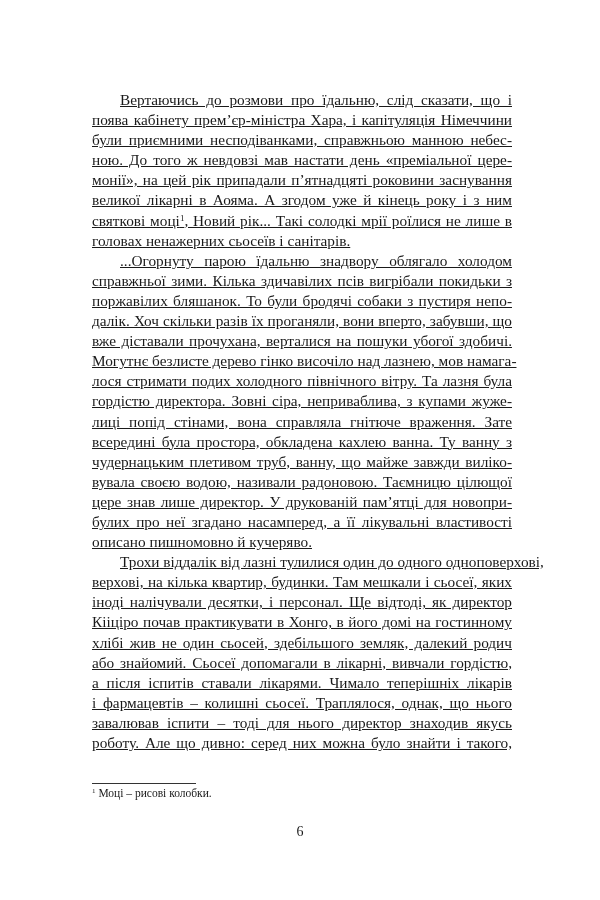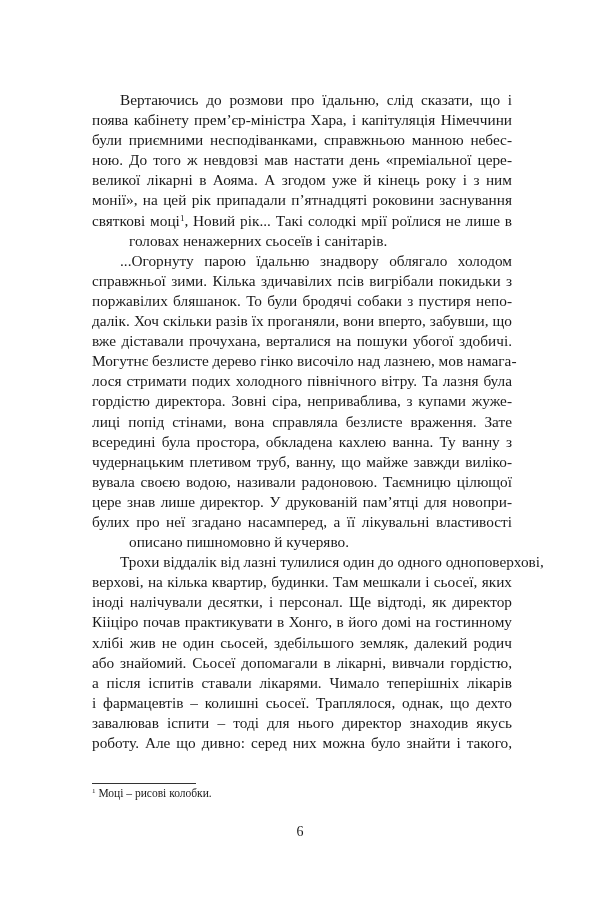--- a/index.html
+++ b/index.html
@@ -3,23 +3,23 @@
   <meta charset="utf-8">
   <style>
     html, body { margin: 0; padding: 0; background: #ffffff; }
     body { width: 600px; height: 900px; position: relative; overflow: hidden; }
     .page {
       position: absolute; left: 92px; top: 90px; width: 420px;
       font-family: "Liberation Serif", "DejaVu Serif", serif;
       font-size: 15.3px; line-height: 20.1px; color: #1a1a1a;
       text-align: justify;
     }
-    .para { margin: 0; text-indent: 28px; }
+    .para { margin: 0; text-indent: 28px; text-decoration: underline; }
     .para .line { display: block; text-indent: 0; text-align: justify; text-align-last: justify; white-space: nowrap; }
-    .para .line.last { text-align-last: left; margin-left: 37px; }
+    .para .line.last { text-align-last: left; }
     .para .line.first { padding-left: 28px; }
     sup { font-size: 9px; line-height: 0; vertical-align: 5px; }
     .footnote-rule {
       position: absolute; left: 92px; top: 783px; width: 104px; height: 0;
       border-top: 1px solid #333;
     }
     .footnote {
       position: absolute; left: 92px; top: 787px;
       font-family: "Liberation Serif", "DejaVu Serif", serif;
       font-size: 11.5px; color: #1a1a1a;
@@ -33,51 +33,51 @@
   </style>
 </head>
 <body>
 
 <div class="page">
   <p class="para">
     <span class="line first">Вертаючись до розмови про їдальню, слід сказати, що і</span>
     <span class="line">поява кабінету прем’єр-міністра Хара, і капітуляція Німеччини</span>
     <span class="line">були приємними несподіванками, справжньою манною небес-</span>
     <span class="line">ною. До того ж невдовзі мав настати день «преміальної цере-</span>
+    <span class="line">монії», на цей рік припадали п’ятнадцяті роковини заснування</span>
     <span class="line">великої лікарні в Аояма. А згодом уже й кінець року і з ним</span>
-    <span class="line">монії», на цей рік припадали п’ятнадцяті роковини заснування</span>
     <span class="line"><span>святкові моці</span><sup>1</sup><span>, Новий рік... Такі солодкі мрії роїлися не лише в</span></span>
     <span class="line last">головах ненажерних сьосеїв і санітарів.</span>
   </p>
   <p class="para">
     <span class="line first">...Огорнуту парою їдальню знадвору облягало холодом</span>
     <span class="line">справжньої зими. Кілька здичавілих псів вигрібали покидьки з</span>
     <span class="line">поржавілих бляшанок. То були бродячі собаки з пустиря непо-</span>
     <span class="line">далік. Хоч скільки разів їх проганяли, вони вперто, забувши, що</span>
     <span class="line">вже діставали прочухана, верталися на пошуки убогої здобичі.</span>
     <span class="line">Могутнє безлисте дерево гінко височіло над лазнею, мов намага-</span>
     <span class="line">лося стримати подих холодного північного вітру. Та лазня була</span>
     <span class="line">гордістю директора. Зовні сіра, неприваблива, з купами жуже-</span>
-    <span class="line">лиці попід стінами, вона справляла безлисте враження. Зате</span>
+    <span class="line">лиці попід стінами, вона справляла гнітюче враження. Зате</span>
     <span class="line">всередині була простора, обкладена кахлею ванна. Ту ванну з</span>
     <span class="line">чудернацьким плетивом труб, ванну, що майже завжди виліко-</span>
     <span class="line">вувала своєю водою, називали радоновою. Таємницю цілющої</span>
     <span class="line">цере знав лише директор. У друкованій пам’ятці для новопри-</span>
     <span class="line">булих про неї згадано насамперед, а її лікувальні властивості</span>
     <span class="line last">описано пишномовно й кучеряво.</span>
   </p>
   <p class="para">
     <span class="line first">Трохи віддалік від лазні тулилися один до одного одноповерхові,</span>
     <span class="line">верхові, на кілька квартир, будинки. Там мешкали і сьосеї, яких</span>
     <span class="line">іноді налічували десятки, і персонал. Ще відтоді, як директор</span>
     <span class="line">Кііціро почав практикувати в Хонго, в його домі на гостинному</span>
     <span class="line">хлібі жив не один сьосей, здебільшого земляк, далекий родич</span>
     <span class="line">або знайомий. Сьосеї допомагали в лікарні, вивчали гордістю,</span>
     <span class="line">а після іспитів ставали лікарями. Чимало теперішніх лікарів</span>
-    <span class="line">і фармацевтів – колишні сьосеї. Траплялося, однак, що дехто</span>
+    <span class="line">і фармацевтів – колишні сьосеї. Траплялося, однак, що нього</span>
     <span class="line">завалював іспити – тоді для нього директор знаходив якусь</span>
     <span class="line">роботу. Але що дивно: серед них можна було знайти і такого,</span>
   </p>
 </div>
 
 <div class="footnote-rule"></div>
 <div class="footnote"><sup>1</sup><span> Моці – рисові колобки.</span></div>
 
 <div class="page-number">6</div>
 

